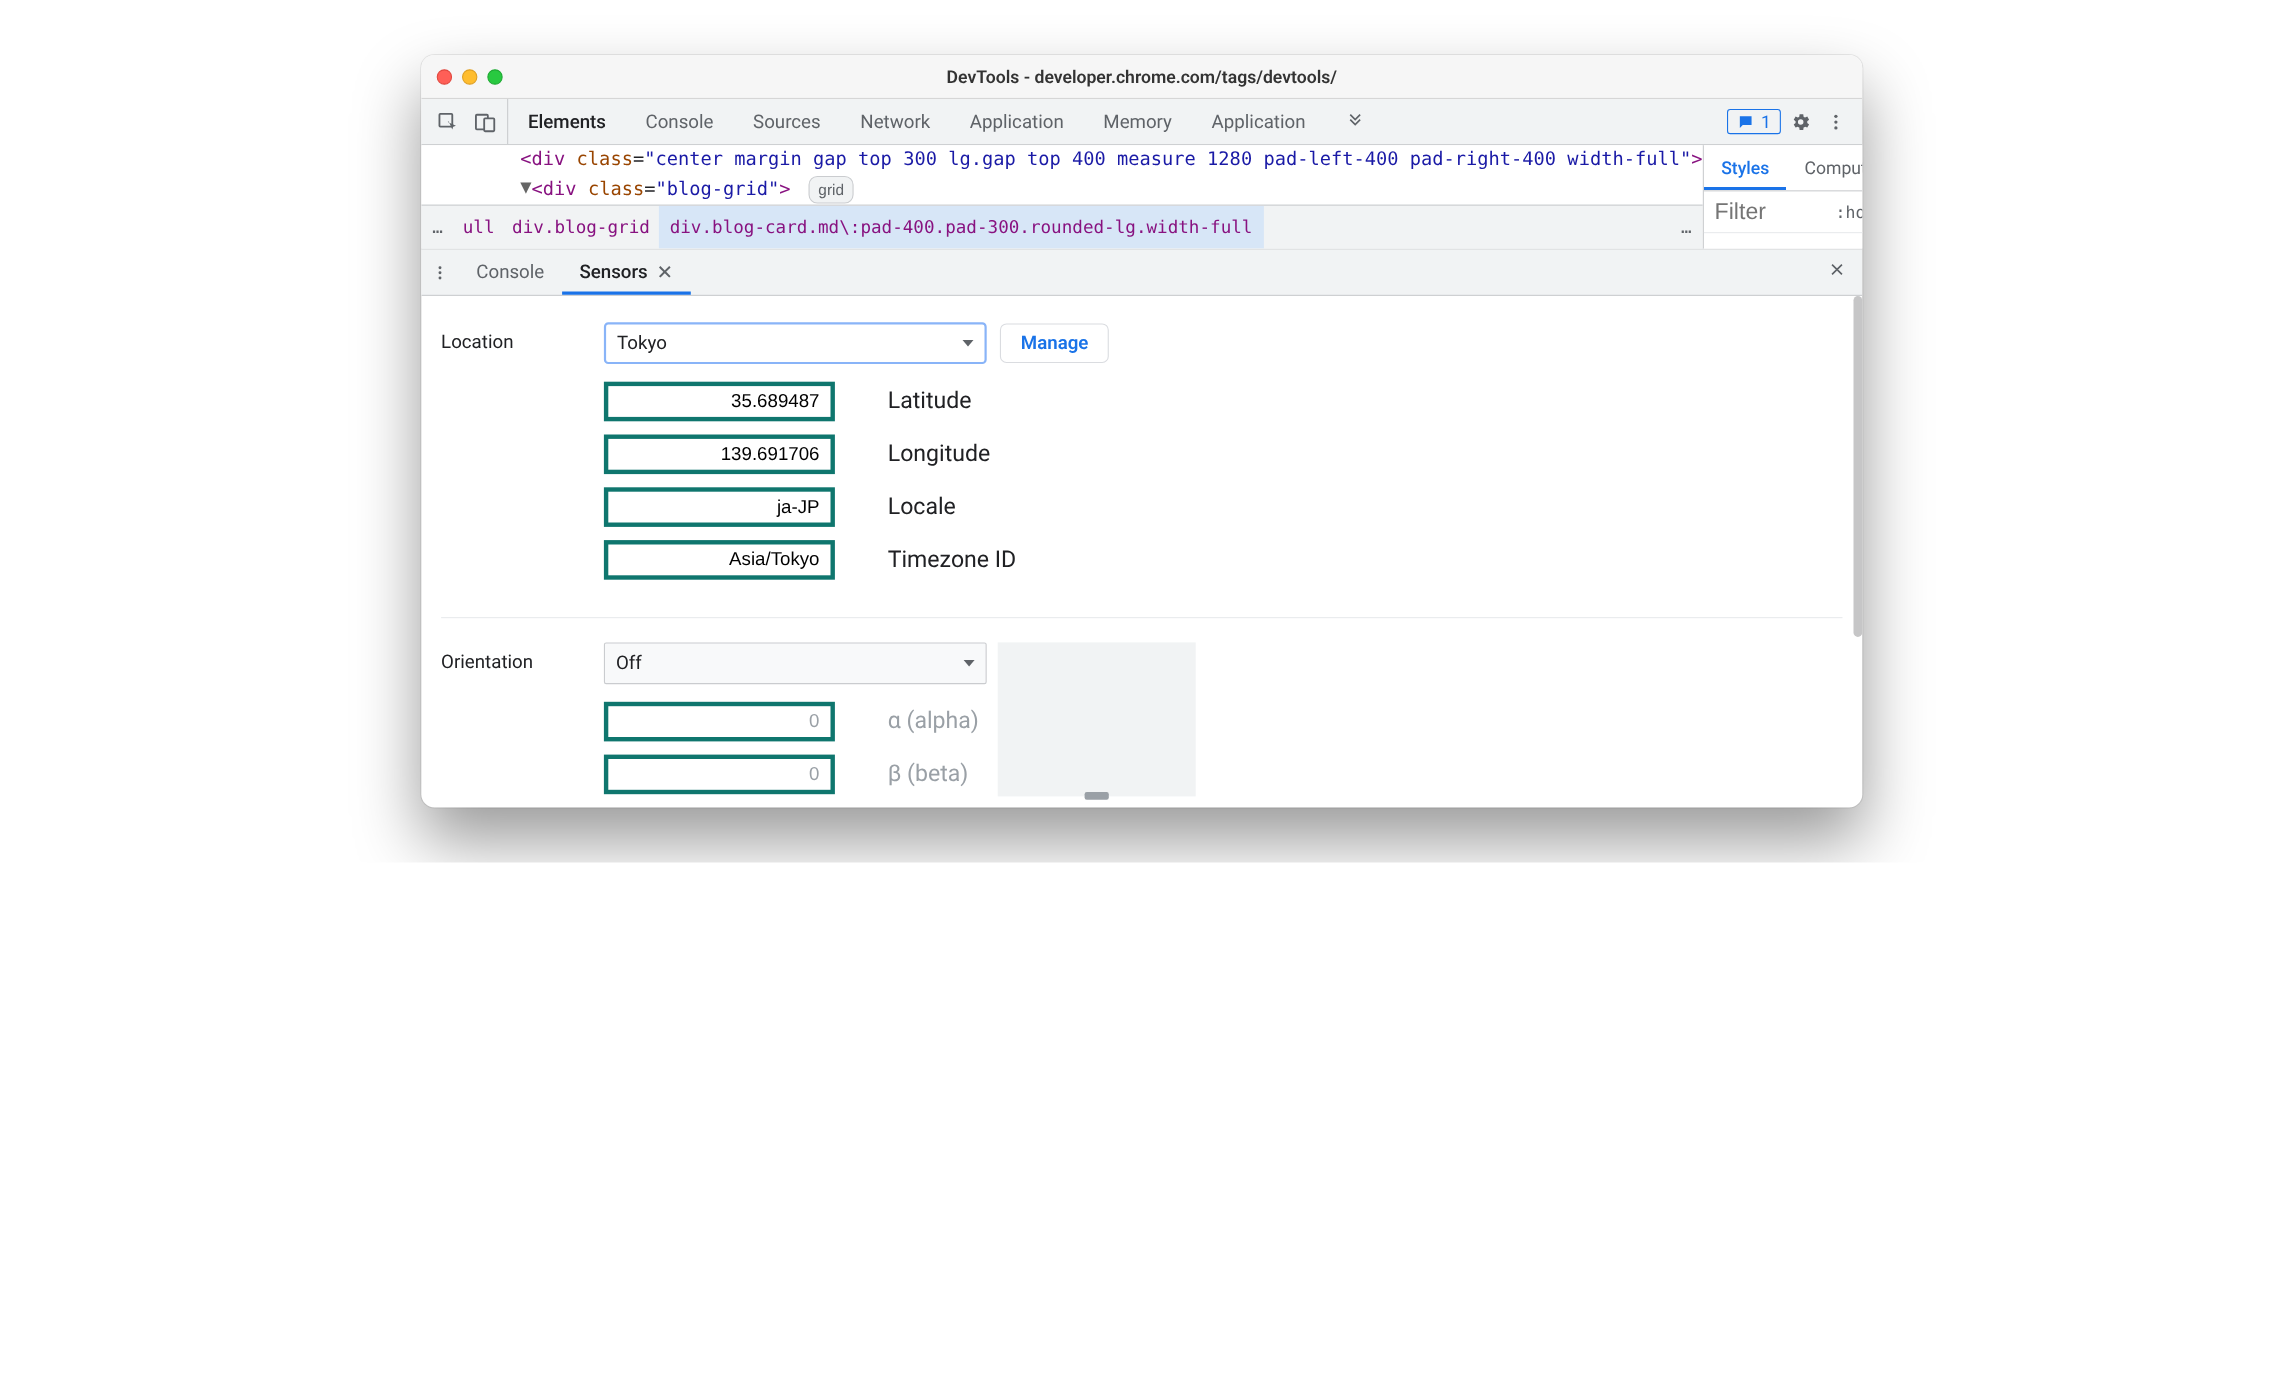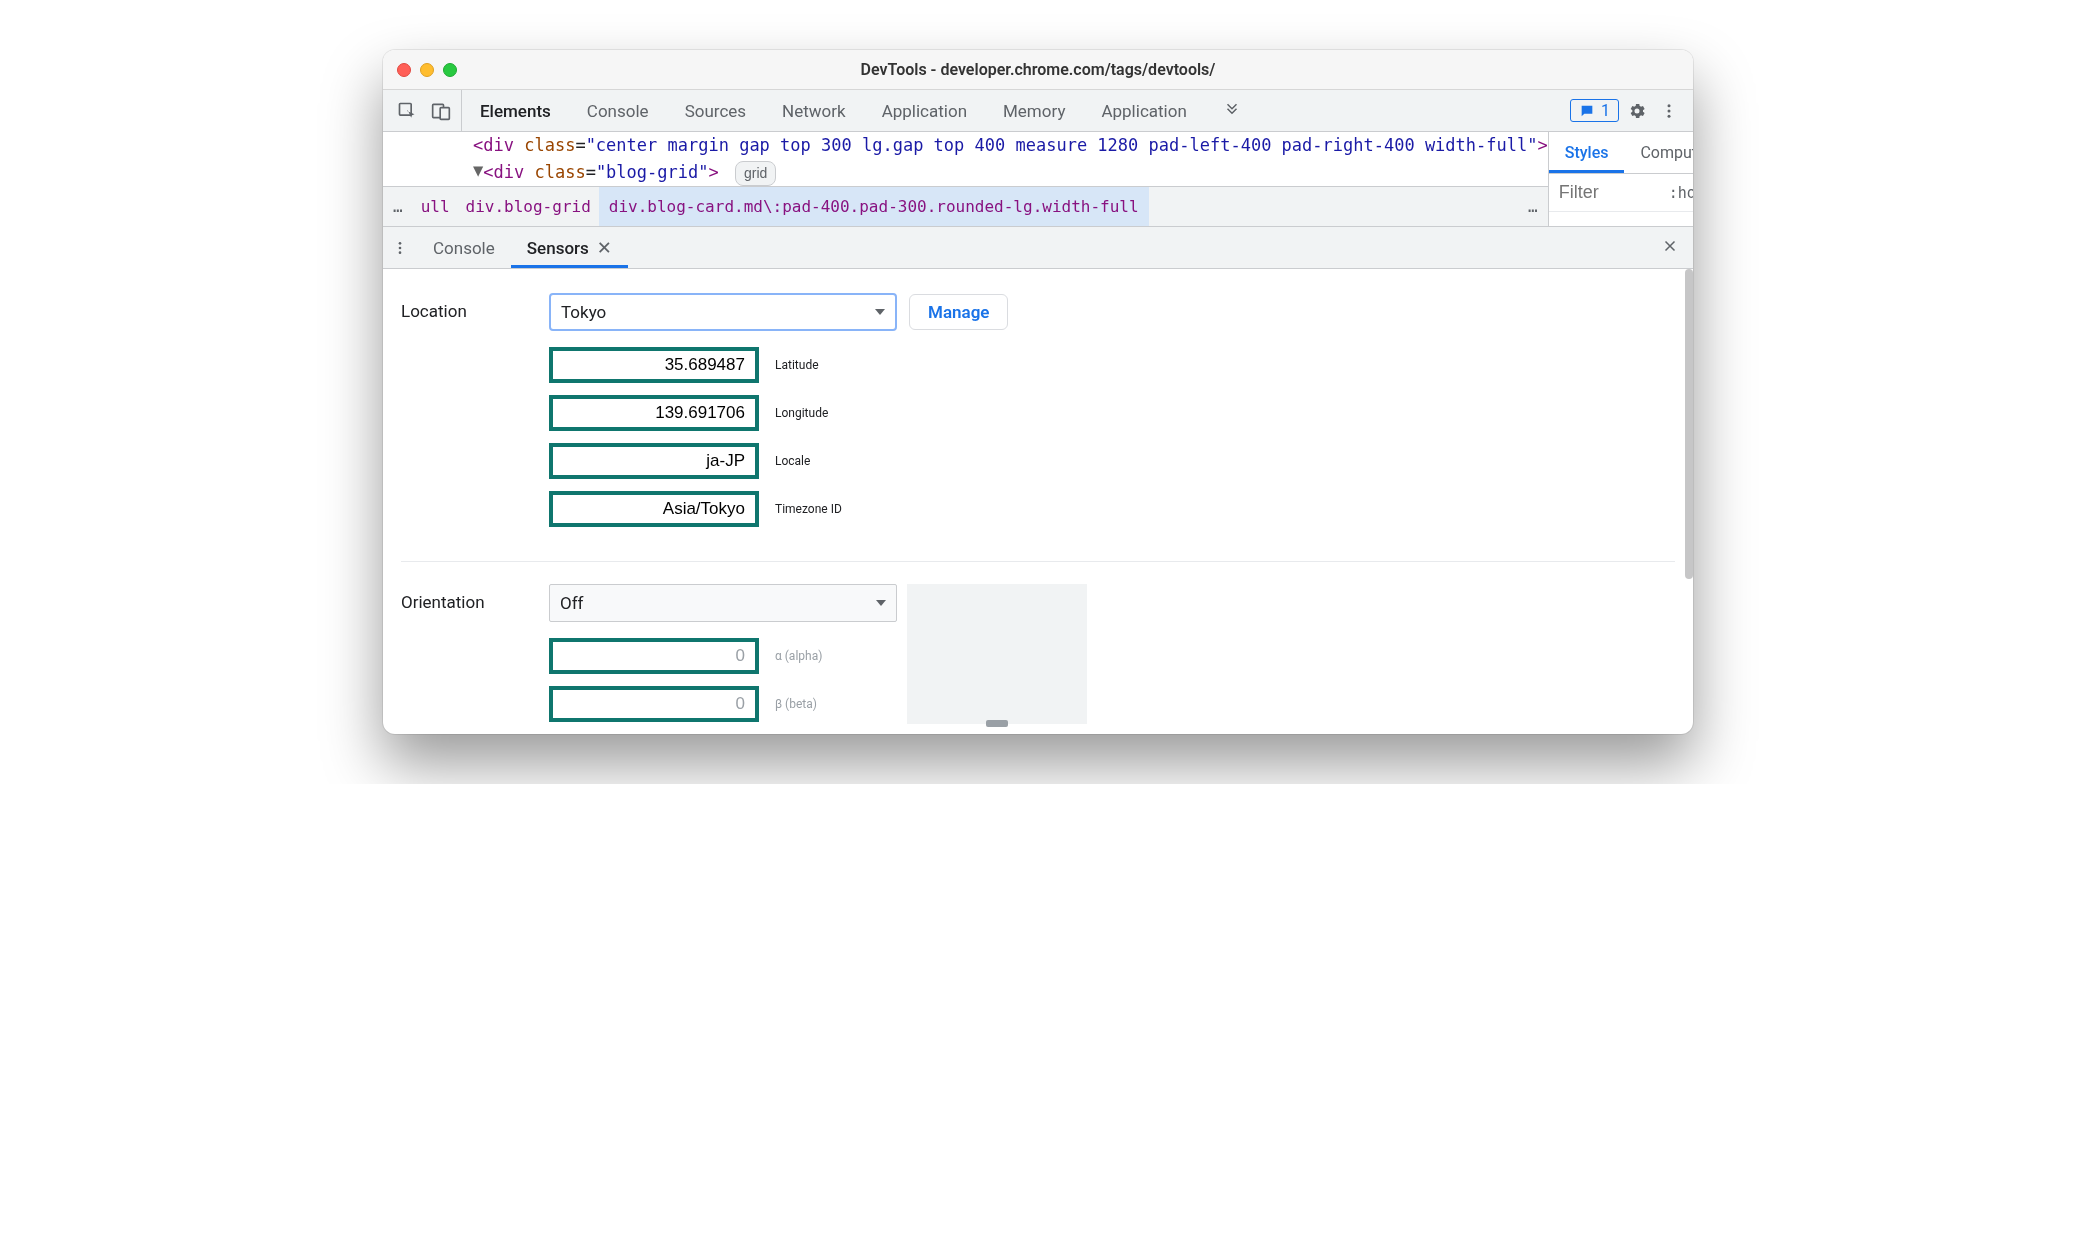--- a/index.html
+++ b/index.html
@@ -65,21 +65,21 @@
 .code-attr { color:#994500; }
 .code-line0 { white-space:nowrap; }
 .arrow { color:#666; display:inline-block; transform:translateY(-2px); }
 .badge { display:inline-block; background:#f1f3f4; border:1px solid #cacccf; border-radius:8px; padding:0 8px; font-size:14px; color:#5f6368; font-family:-apple-system,sans-serif; margin-left:6px;}
 
 .styles-pane { width:420px; border-left:1px solid #cacccf; background:#fff; }
 .sp-tabs { height:42px; display:flex; align-items:stretch; border-bottom:1px solid #cacccf; }
 .sp-tab { padding:0 16px; display:flex;align-items:center; color:#5f6368; cursor:pointer; font-size:16px;}
 .sp-tab.active { color:#1a73e8; font-weight:500; box-shadow: inset 0 -3px 0 #1a73e8; }
 .sp-filter { height:38px; display:flex; align-items:center; gap:10px; padding:0 10px; border-bottom:1px solid #e8eaed; }
-.sp-filter input { border:none; outline:none; font-size:18px; width:100px; color:#3b82f6; }
+.sp-filter input { border:none; outline:none; font-size:21px; width:100px; color:#3b82f6; }
 .sp-ctrl { font-family:Menlo,monospace; color:#5f6368; font-size:15px; }
 .sp-text { padding:4px 10px; font-family:Menlo,monospace; color:#5f6368; font-size:15px; height:14px; overflow:hidden;}
 
 
 .crumb { height:40px; border-top:1px solid #cacccf; background:#f1f3f4; display:flex; align-items:center; font-family:Menlo,monospace; font-size:16px; overflow:hidden; }
 .crumb .dots { color:#5f6368; padding:0 10px; }
 .crumb .c1 { color:#881280; padding:0 8px;}
 .crumb .c3 { background:#d7e6f7; padding:8px 10px; height:100%; display:flex;align-items:center; color:#881280;}
 .crumb-wrap { flex:1; display:flex; align-items:center; height:100%; }
 
@@ -103,21 +103,21 @@
   font-size:17px;
 }
 .sel.plain { border:1px solid #cacccf; border-radius:2px; background:#f8f9fa;gap:28px; }
 .caret { border-left:5px solid transparent; border-right:5px solid transparent; border-top:6px solid #5f6368; }
 .btn { height:36px; border:1px solid #dadce0; border-radius:6px; padding:0 18px; background:#fff; color:#1a73e8; font-weight:600; font-size:17px; display:flex;align-items:center; cursor:pointer;}
 .fieldrow { display:flex; align-items:center; gap:16px; margin-bottom:12px; }
 .fieldrow input {
   width:210px; height:36px; border:4px solid #0f766e; text-align:right; padding:0 10px; font-size:17px; outline:none; background:#fff;
 }
 .fieldrow input:disabled { color:#9aa0a6; }
-.fieldrow label { font-size:12px; color:#202124; }
+.fieldrow label { font-size:21px; color:#202124;margin-left:32px; }
 .fieldrow label.dis { color:#9aa0a6; }
 hr.sep { border:none; border-top:1px solid #e8eaed; margin:22px 0; }
 .preview { width:180px; height:140px; background:#f1f3f4; margin-left:10px; position:relative;}
 .preview .handle { position:absolute; left:50%; bottom:-3px; transform:translateX(-50%); width:22px; height:7px; background:#9aa0a6; border-radius:2px;}
 .orient-body { display:flex; }
 .orient-fields { }
 .scroll-ind { position:absolute; right:0; top:0; width:8px; height:310px; background:#c6c6c7; border-radius:4px; }
 </style>
 </head>
 <body>

